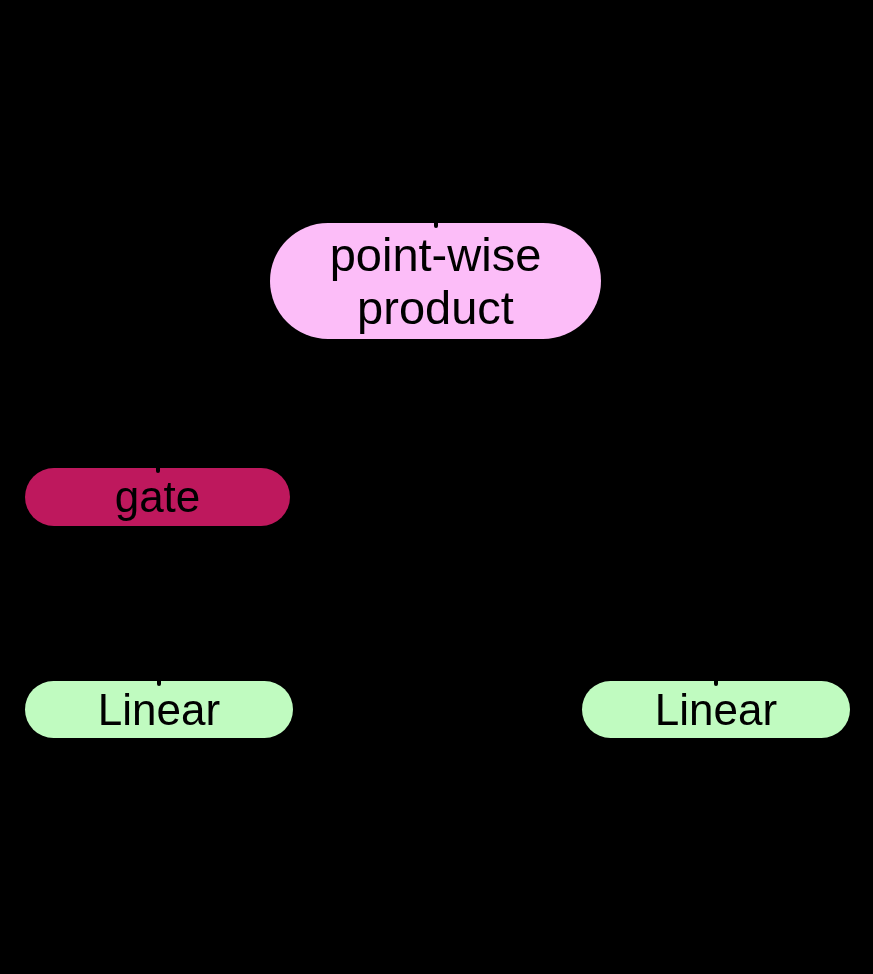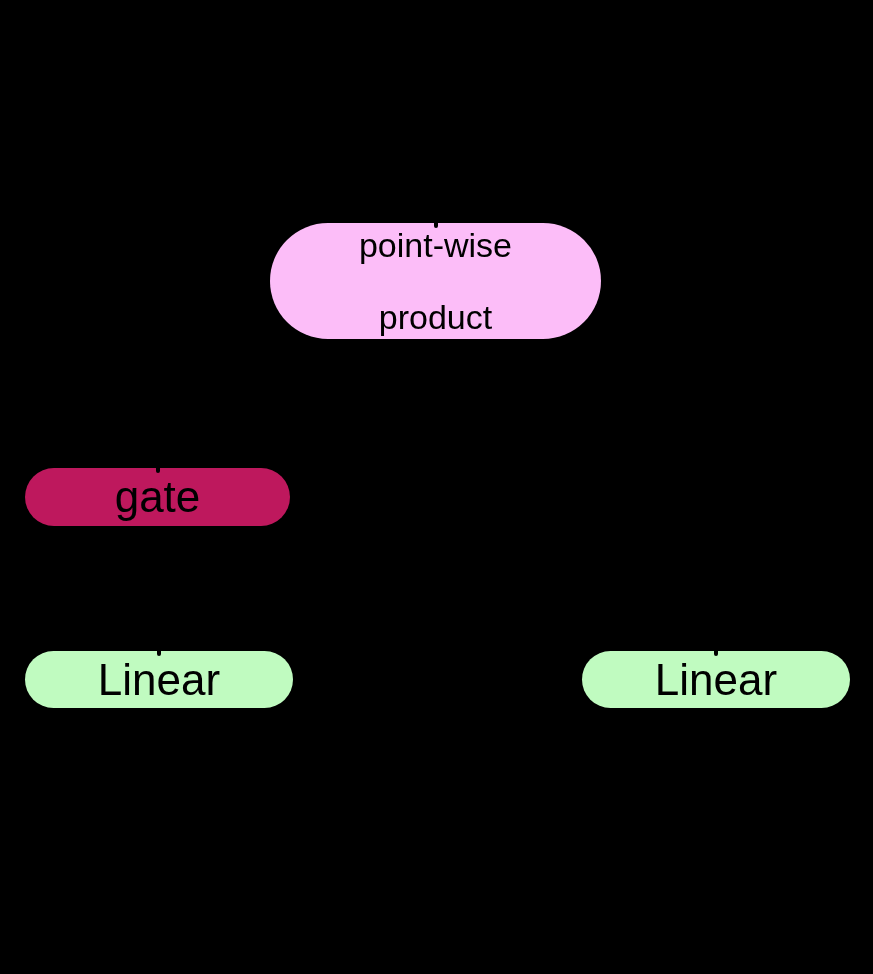--- a/index.html
+++ b/index.html
@@ -28,37 +28,37 @@
     white-space: pre-line;
   }
   
   .node-pointwise {
     left: 270px;
     top: 223px;
     width: 331px;
     height: 116px;
     border-radius: 58px;
     background: #fcbdf8;
-    font-size: 34px;
-    line-height: 72px;
+    font-size: 47px;
+    line-height: 53px;
   }
   
   .node-gate {
     left: 25px;
     top: 468px;
     width: 265px;
     height: 58px;
     border-radius: 29px;
     background: #be185d;
     font-size: 44px;
     line-height: 44px;
   }
   
   .node-linear {
-    top: 651px;
+    top: 681px;
     width: 268px;
     height: 57px;
     border-radius: 28.5px;
     background: #c0fbc0;
     font-size: 44px;
     line-height: 44px;
   }
   .node-linear-left  { left: 25px; }
   .node-linear-right { left: 582px; }
   

